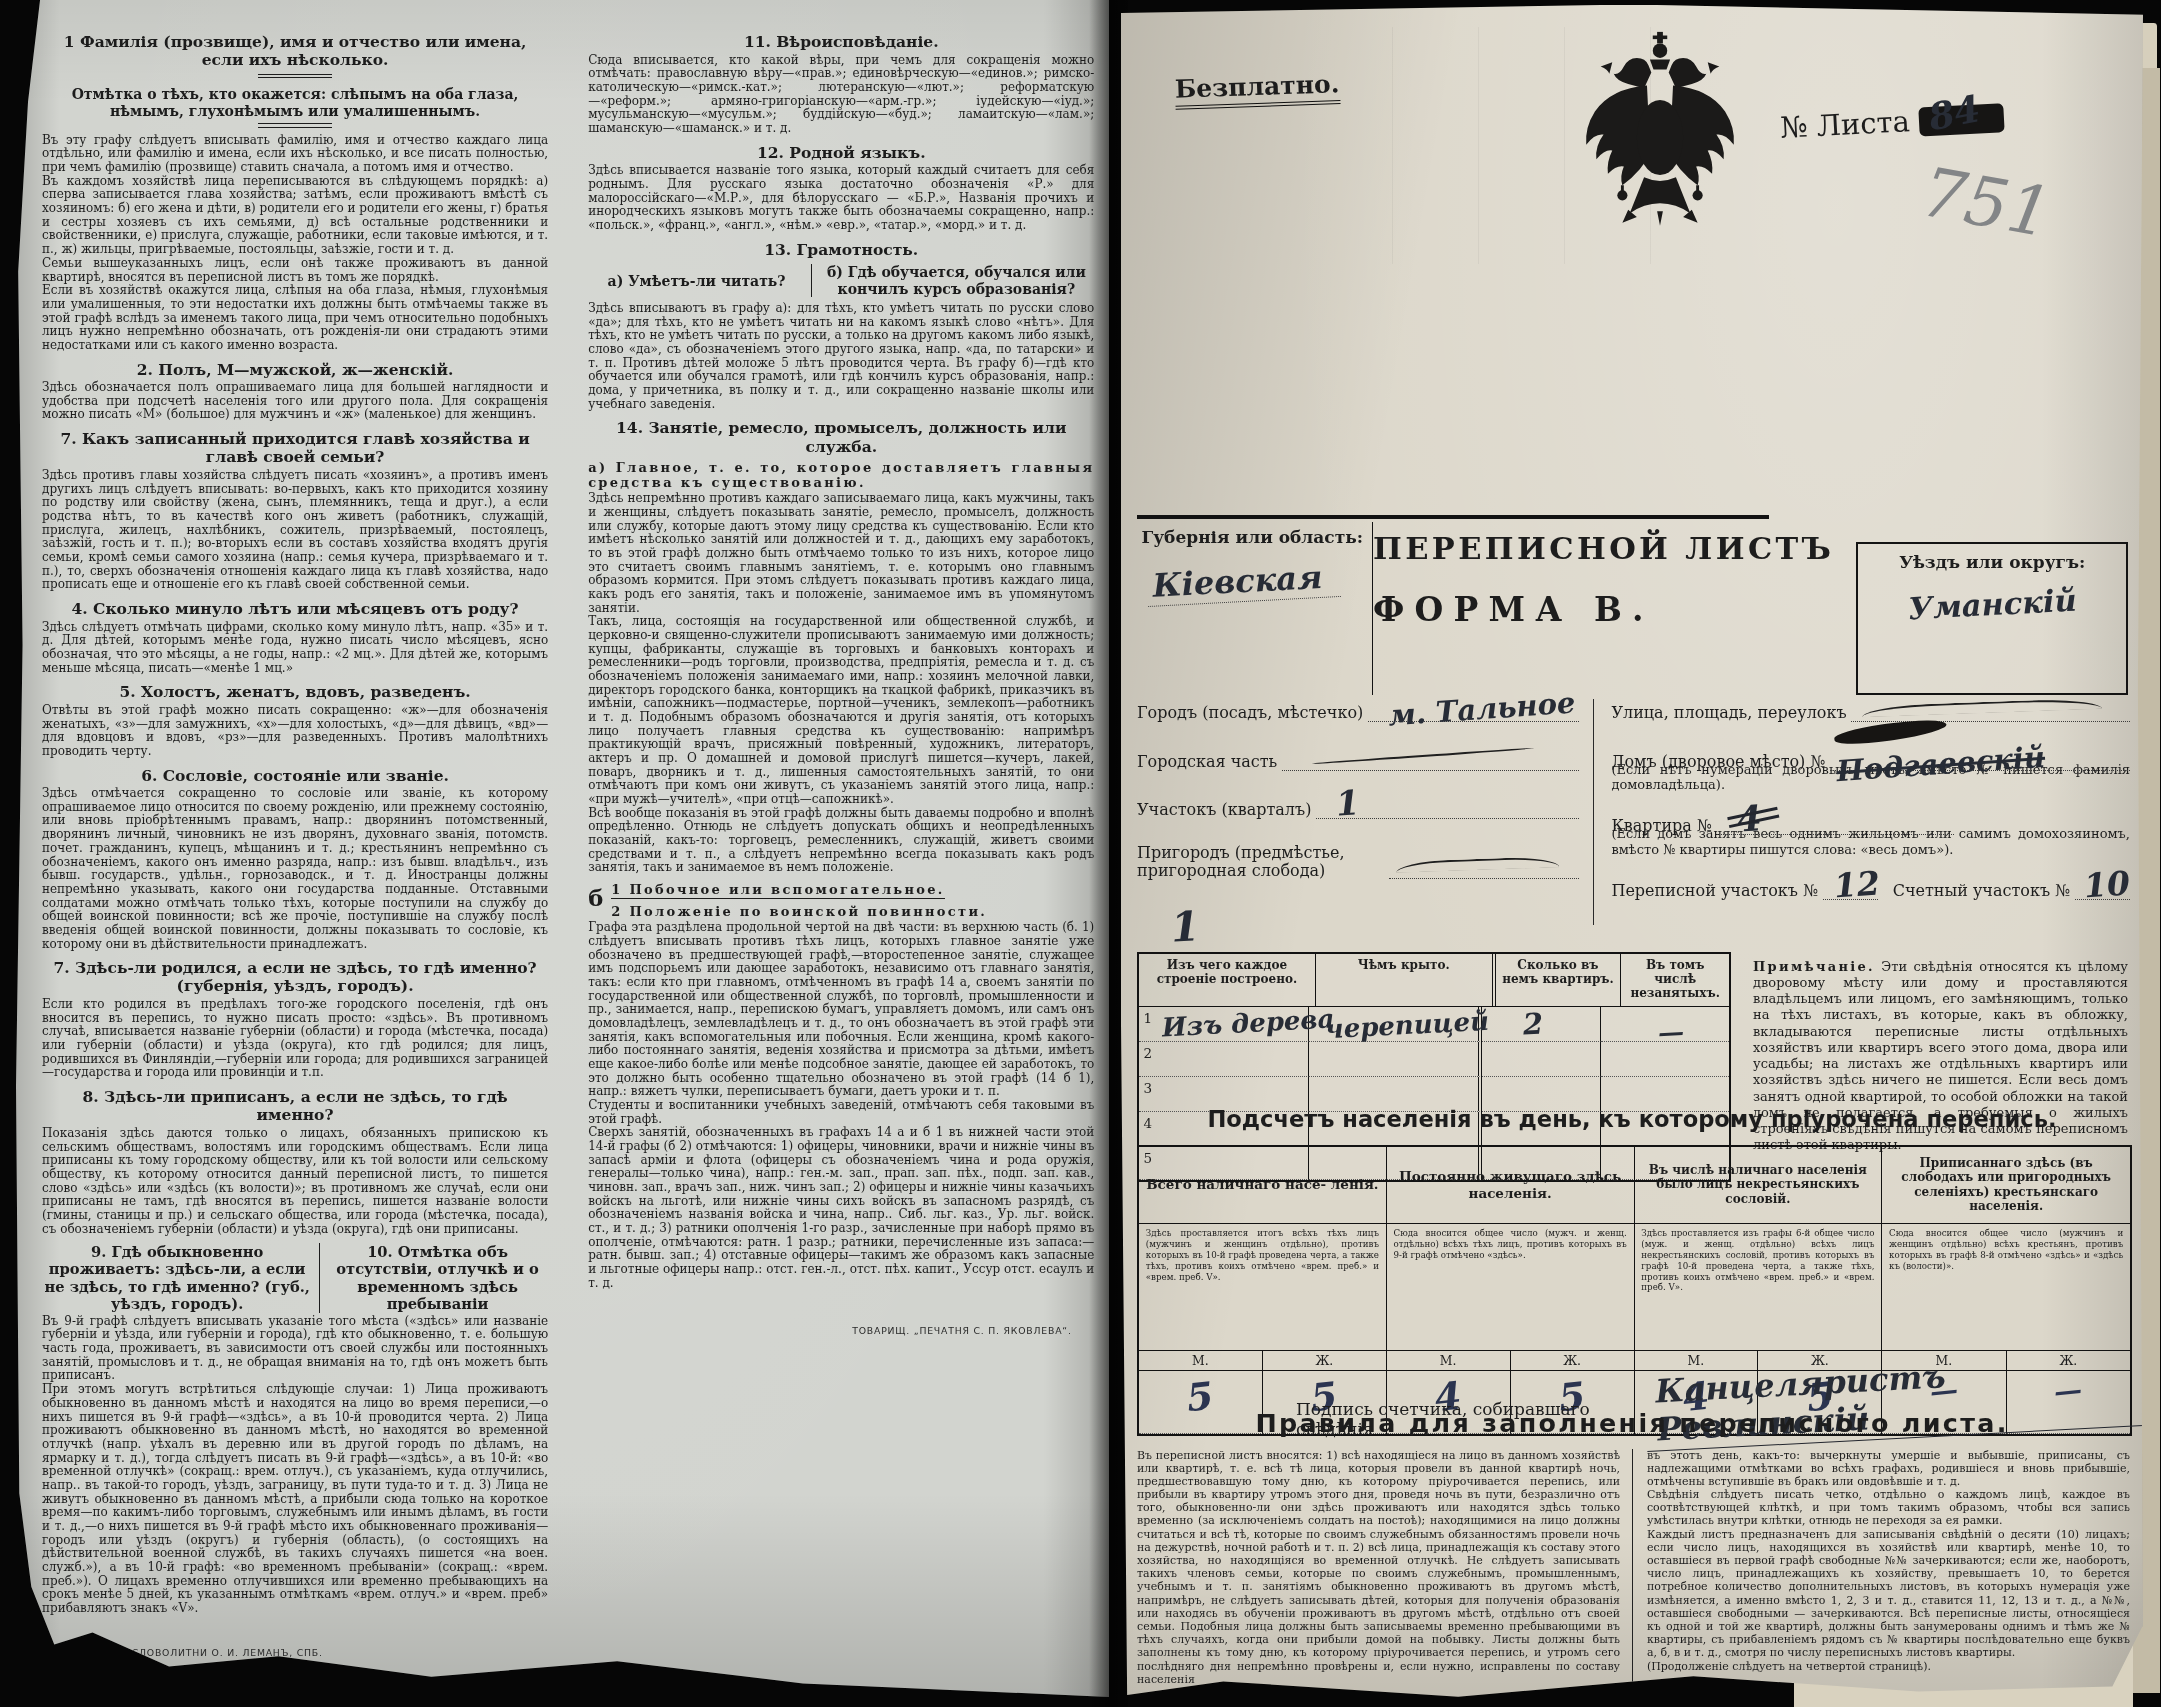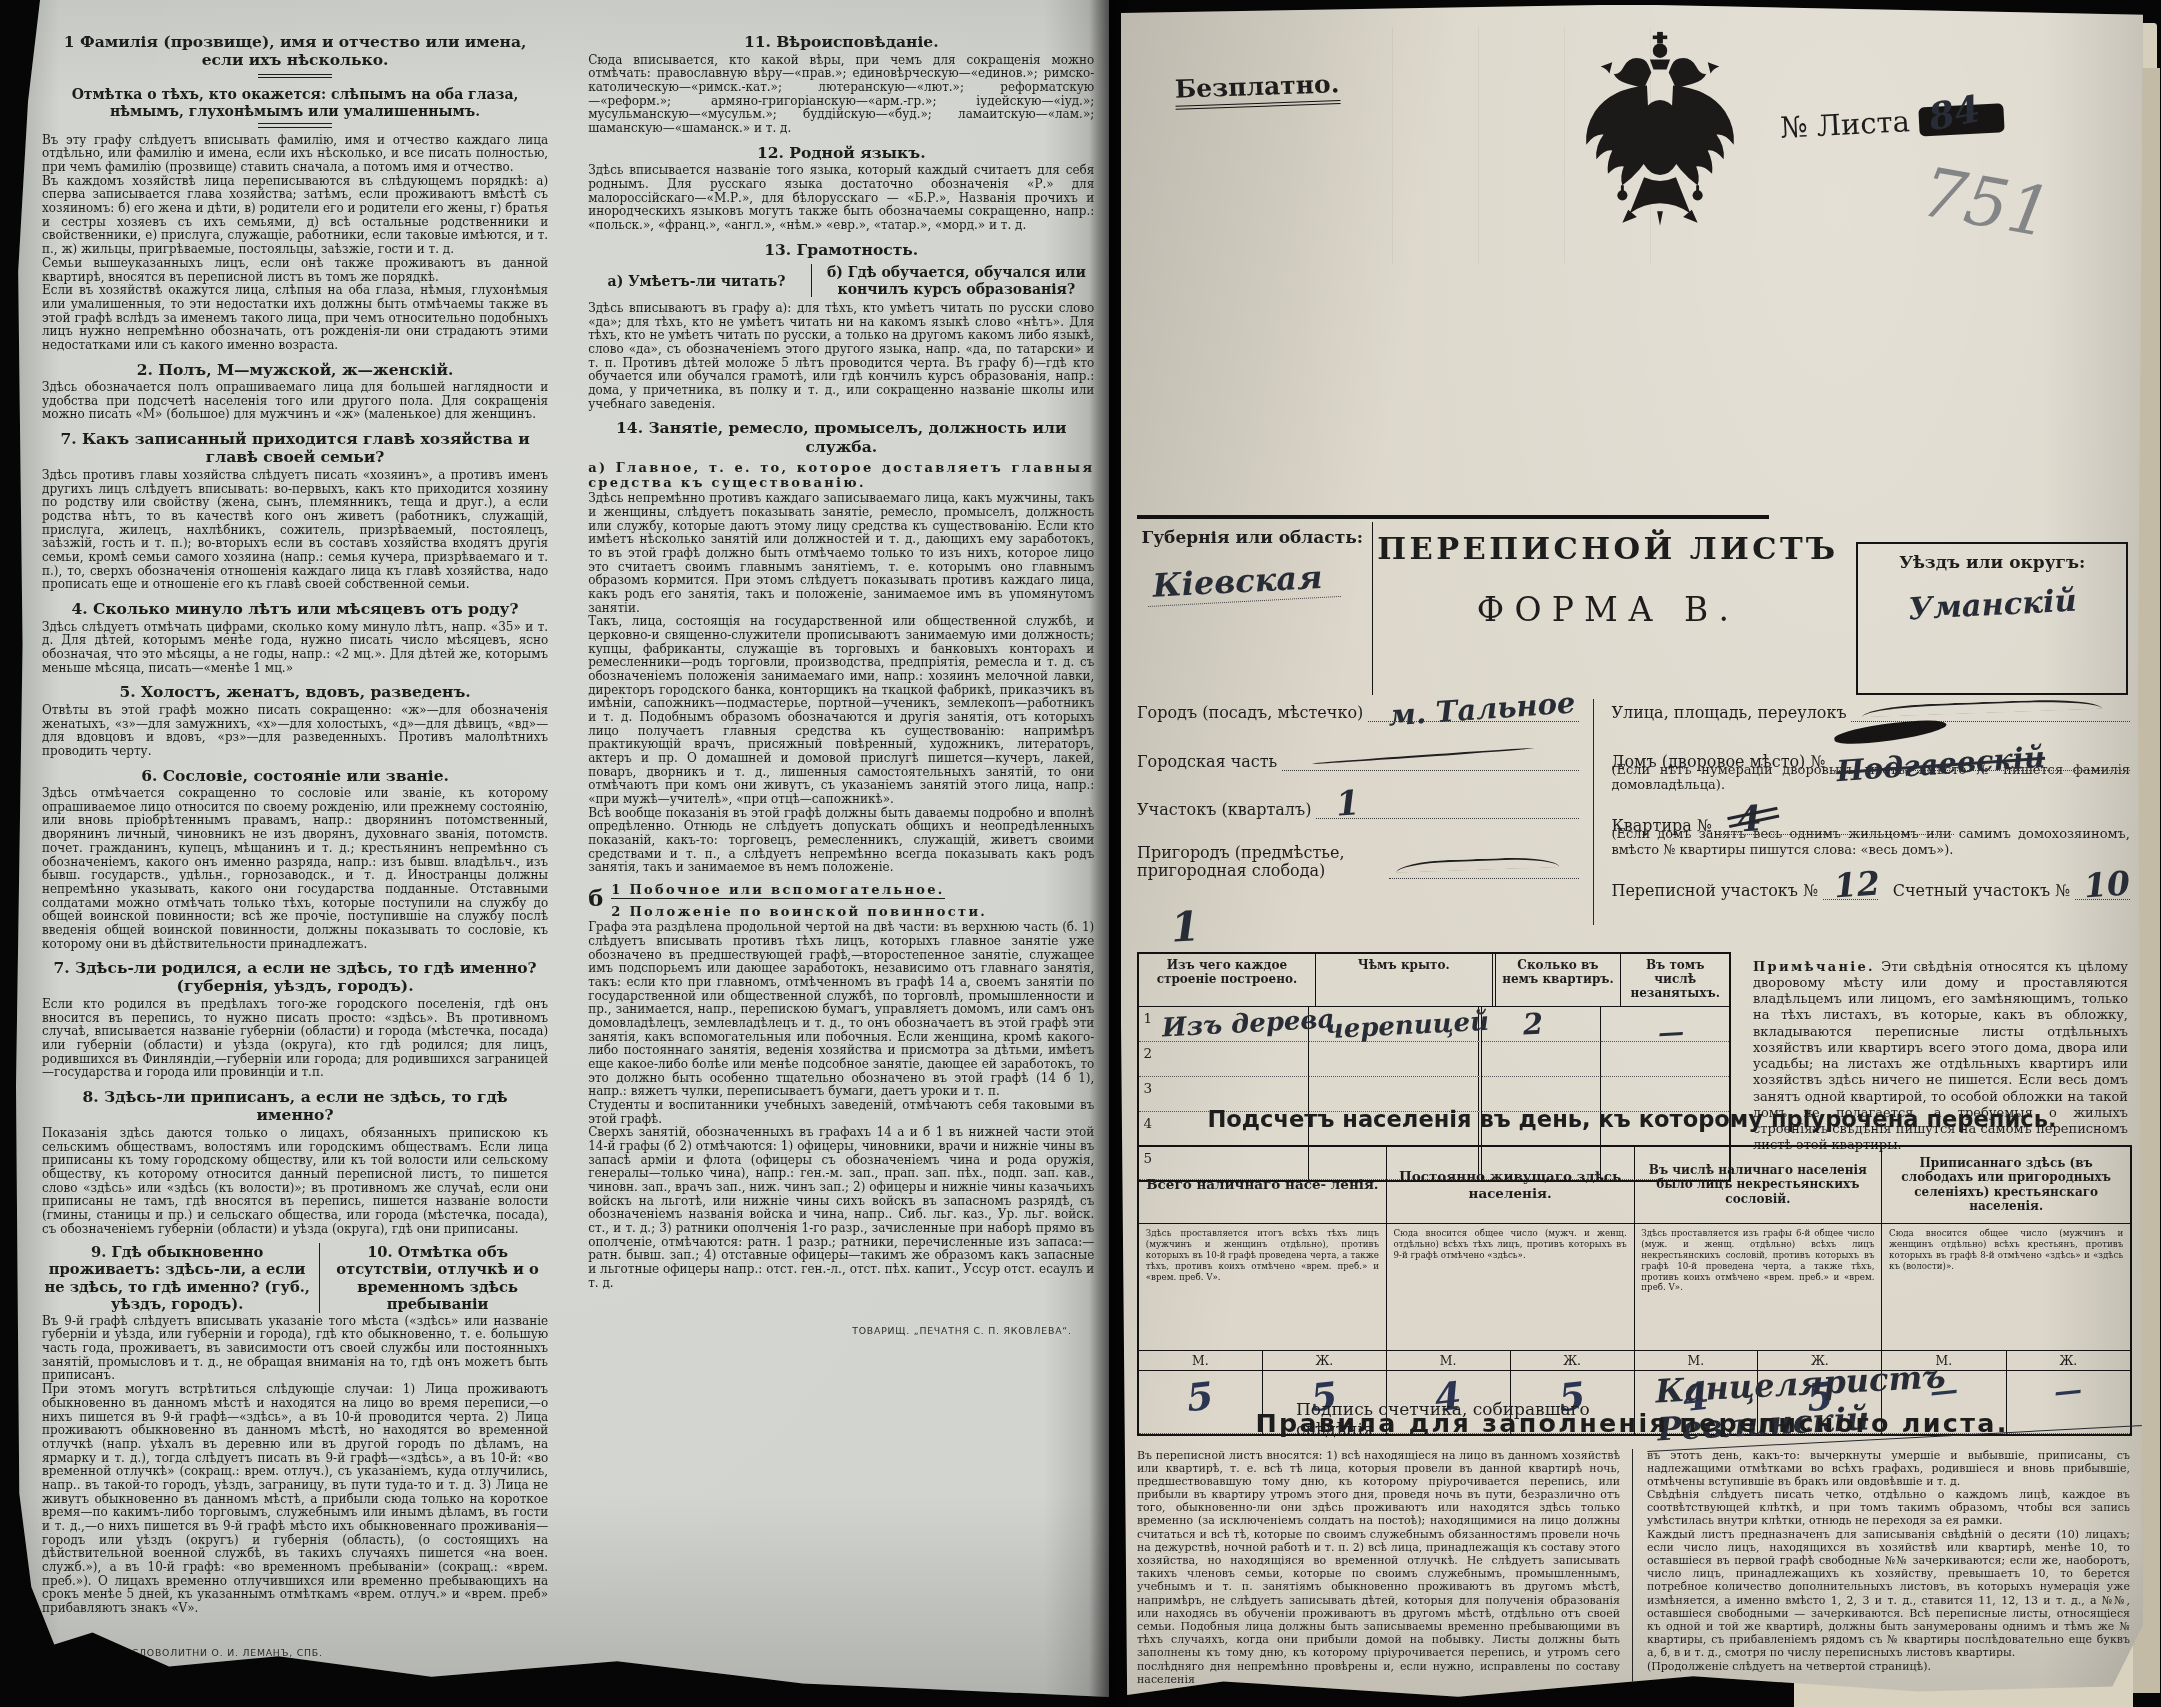--- a/index.html
+++ b/index.html
@@ -67,23 +67,23 @@
   .eagle{position:absolute;left:457px;top:24px;}
   .t-block{position:absolute;left:0;top:281px;width:100%;text-align:center;}
   .t1{font-family:"DejaVu Sans","Liberation Sans",sans-serif;font-weight:bold;font-size:49px;letter-spacing:1.7px;transform:scaleY(1.18);transform-origin:top;color:#121212;}
   .t2{font-size:35px;font-weight:bold;margin-top:20.3px;color:#161616;}
   .t3{font-size:21.4px;font-weight:bold;margin-top:17px;color:#1a1a1a;}
   .t-rule{width:130px;height:3.4px;margin:14.7px auto 0;border-top:2.3px solid #161616;border-bottom:1.7px solid #161616;}
   .fh-topline{position:absolute;left:16px;top:510px;width:632px;border-top:4.5px solid #121212;}
   .form-header{position:absolute;left:16px;top:517px;width:991px;display:flex;}
   .fh-left{width:226px;padding:5.6px 4.5px 0 4.5px;border-right:1.7px solid #131313;min-height:164px;}
   .fh-left .lbl{font-size:17px;font-weight:bold;}
-  .fh-center{flex:1;text-align:center;padding-top:8px;}
+  .fh-center{flex:1;padding-top:8px;}
   .fh-list{font-size:30.5px;font-weight:bold;letter-spacing:3.4px;}
-  .fh-form{font-size:33px;font-weight:normal;letter-spacing:10.2px;margin-top:24px;}
+  .fh-form{font-size:33px;font-weight:bold;letter-spacing:10.2px;margin-top:24px;}
   .fh-right{width:254px;margin-top:20.3px;margin-left:13.5px;border:2.3px solid #131313;height:141px;padding:8px 6.8px 0;text-align:center;}
   .fh-right .lbl{font-size:17px;font-weight:bold;}
   .hw{font-family:"DejaVu Serif",serif;font-style:italic;font-weight:bold;color:#272c36;}
   .hw-line{display:inline-block;transform:rotate(-3deg);}
   .fh-left .hw-line{font-size:32px;margin:14.7px 0 0 5.6px;border-bottom:1.7px dotted #444;padding:0 17px 1.1px 5.6px;}
   .fh-right .hw-line{font-size:30.5px;margin-top:14.7px;}
   .fields{position:absolute;left:16px;top:694px;width:993px;display:flex;}
   .f-left{width:46%;border-right:1.1px solid #2a2a2a;padding-right:14.7px;}
   .f-right{width:54%;padding-left:17px;}
   .frow{display:flex;align-items:flex-end;margin-bottom:25px;position:relative;}

